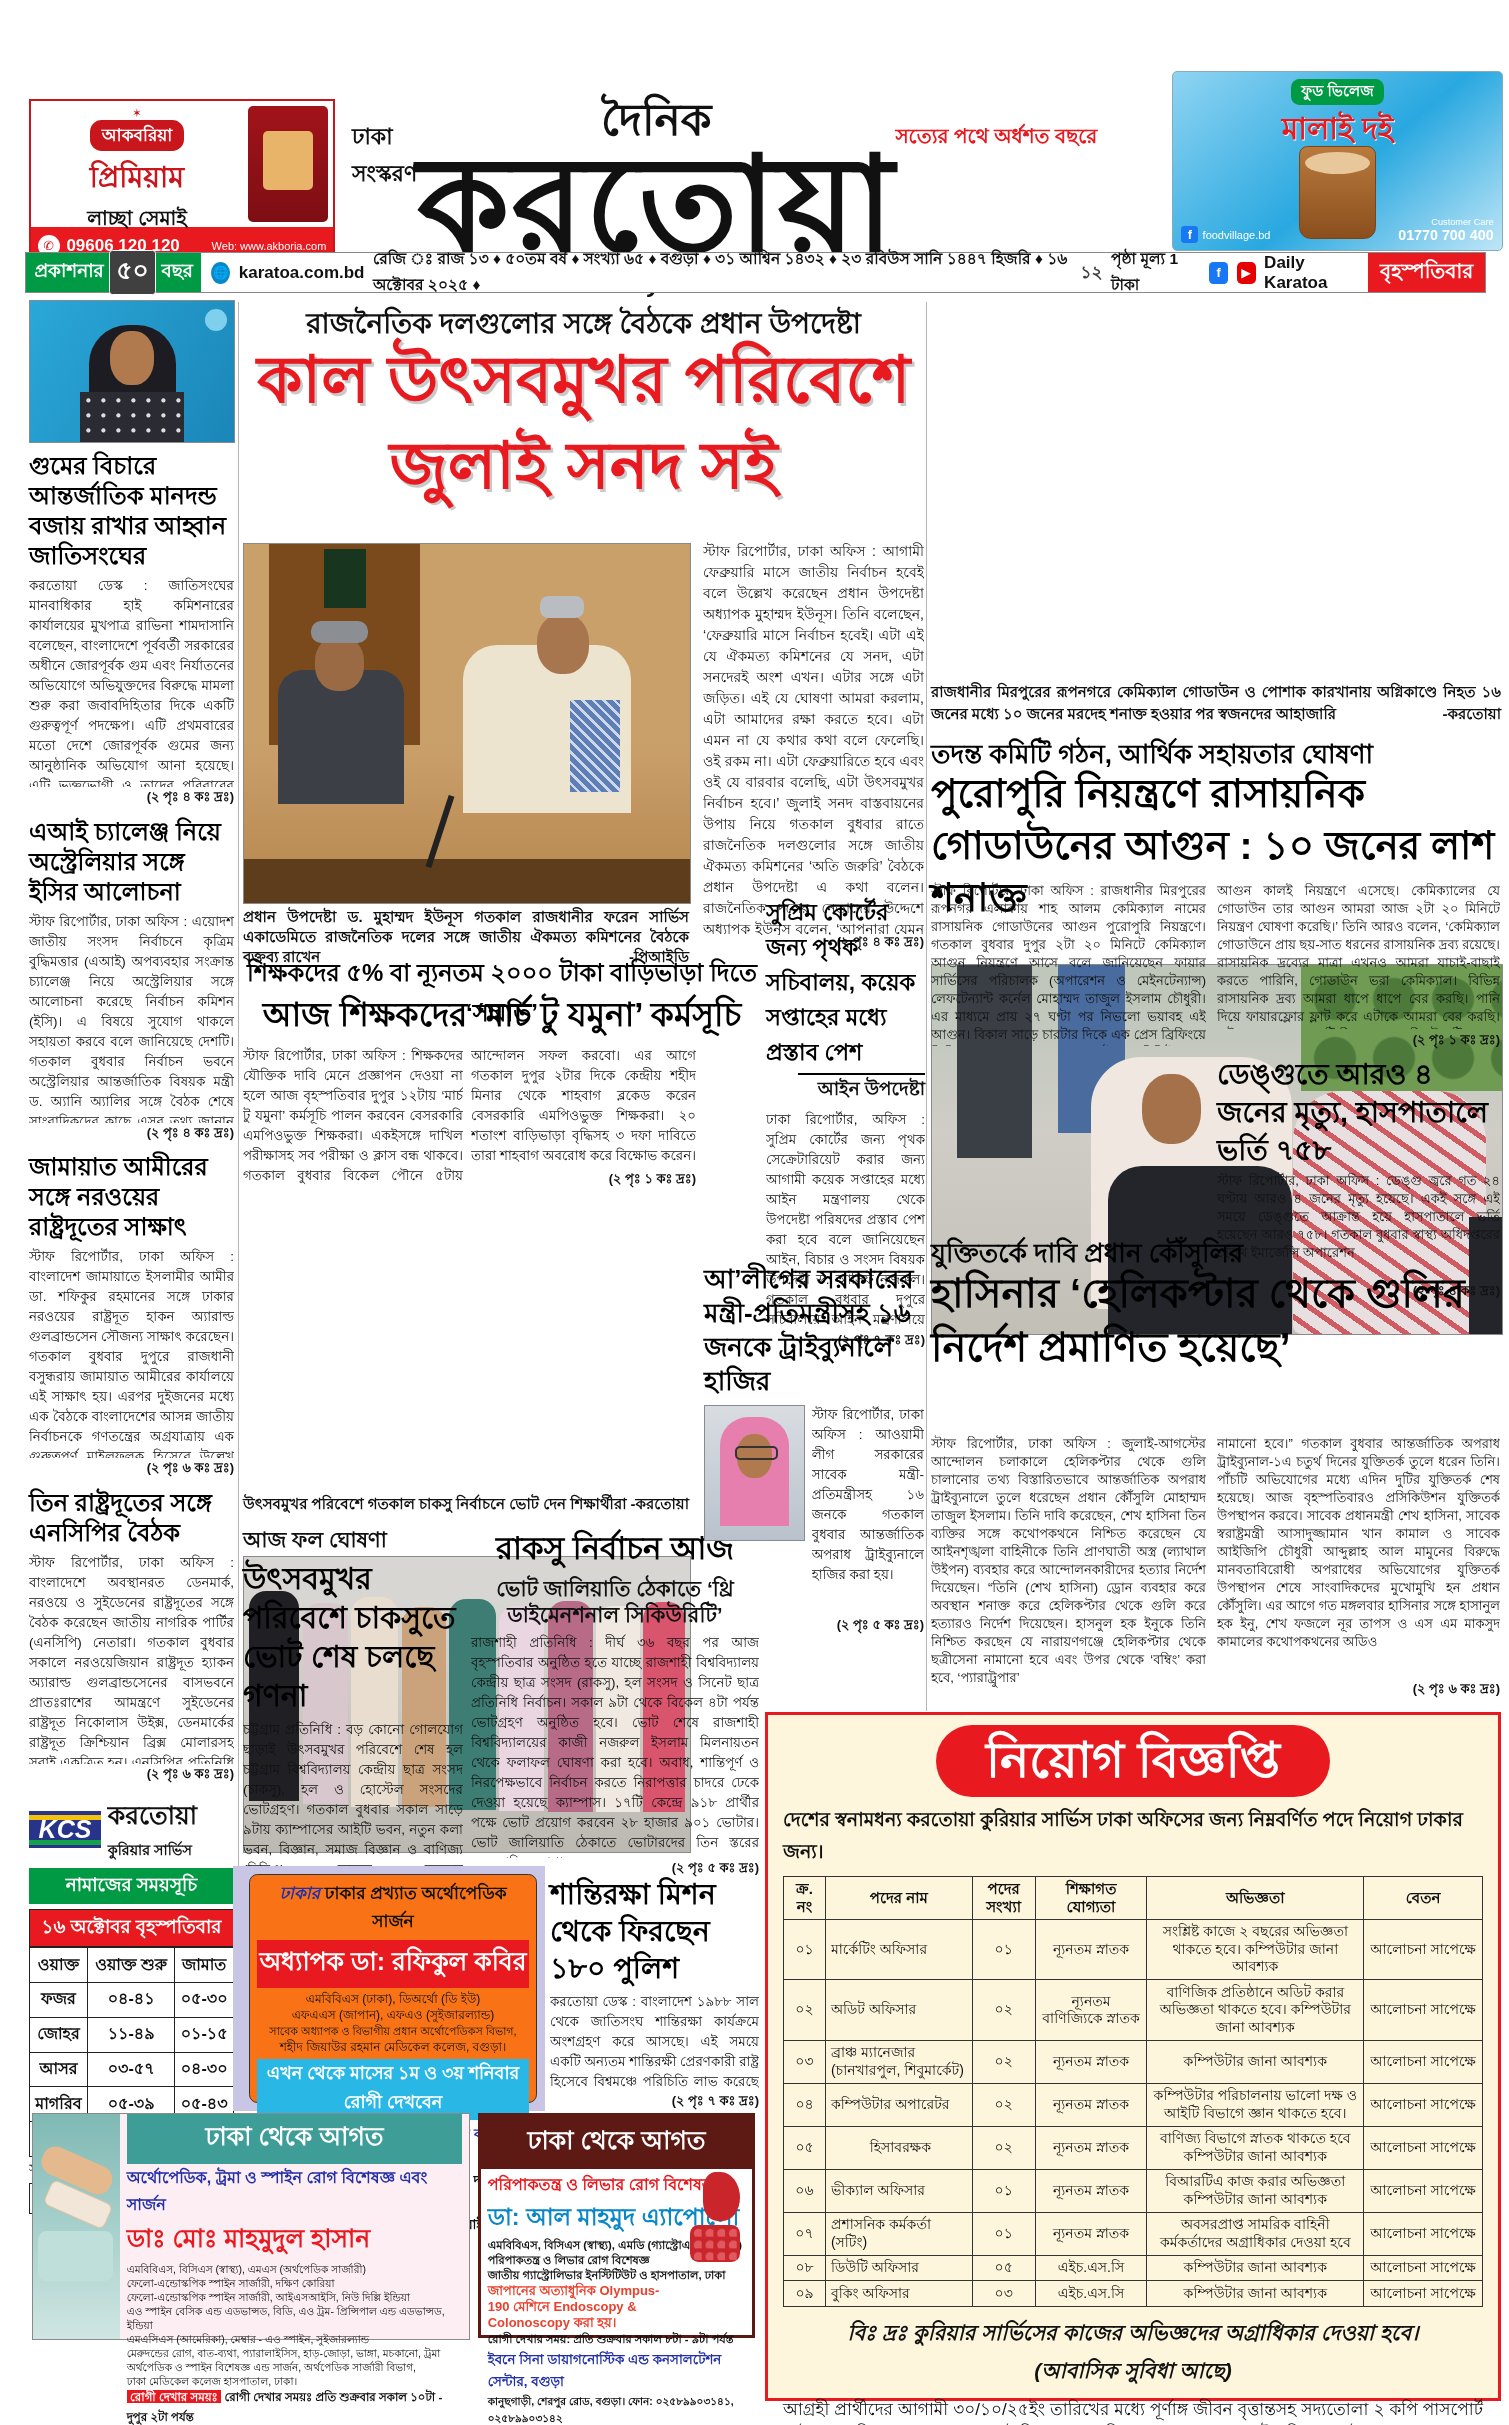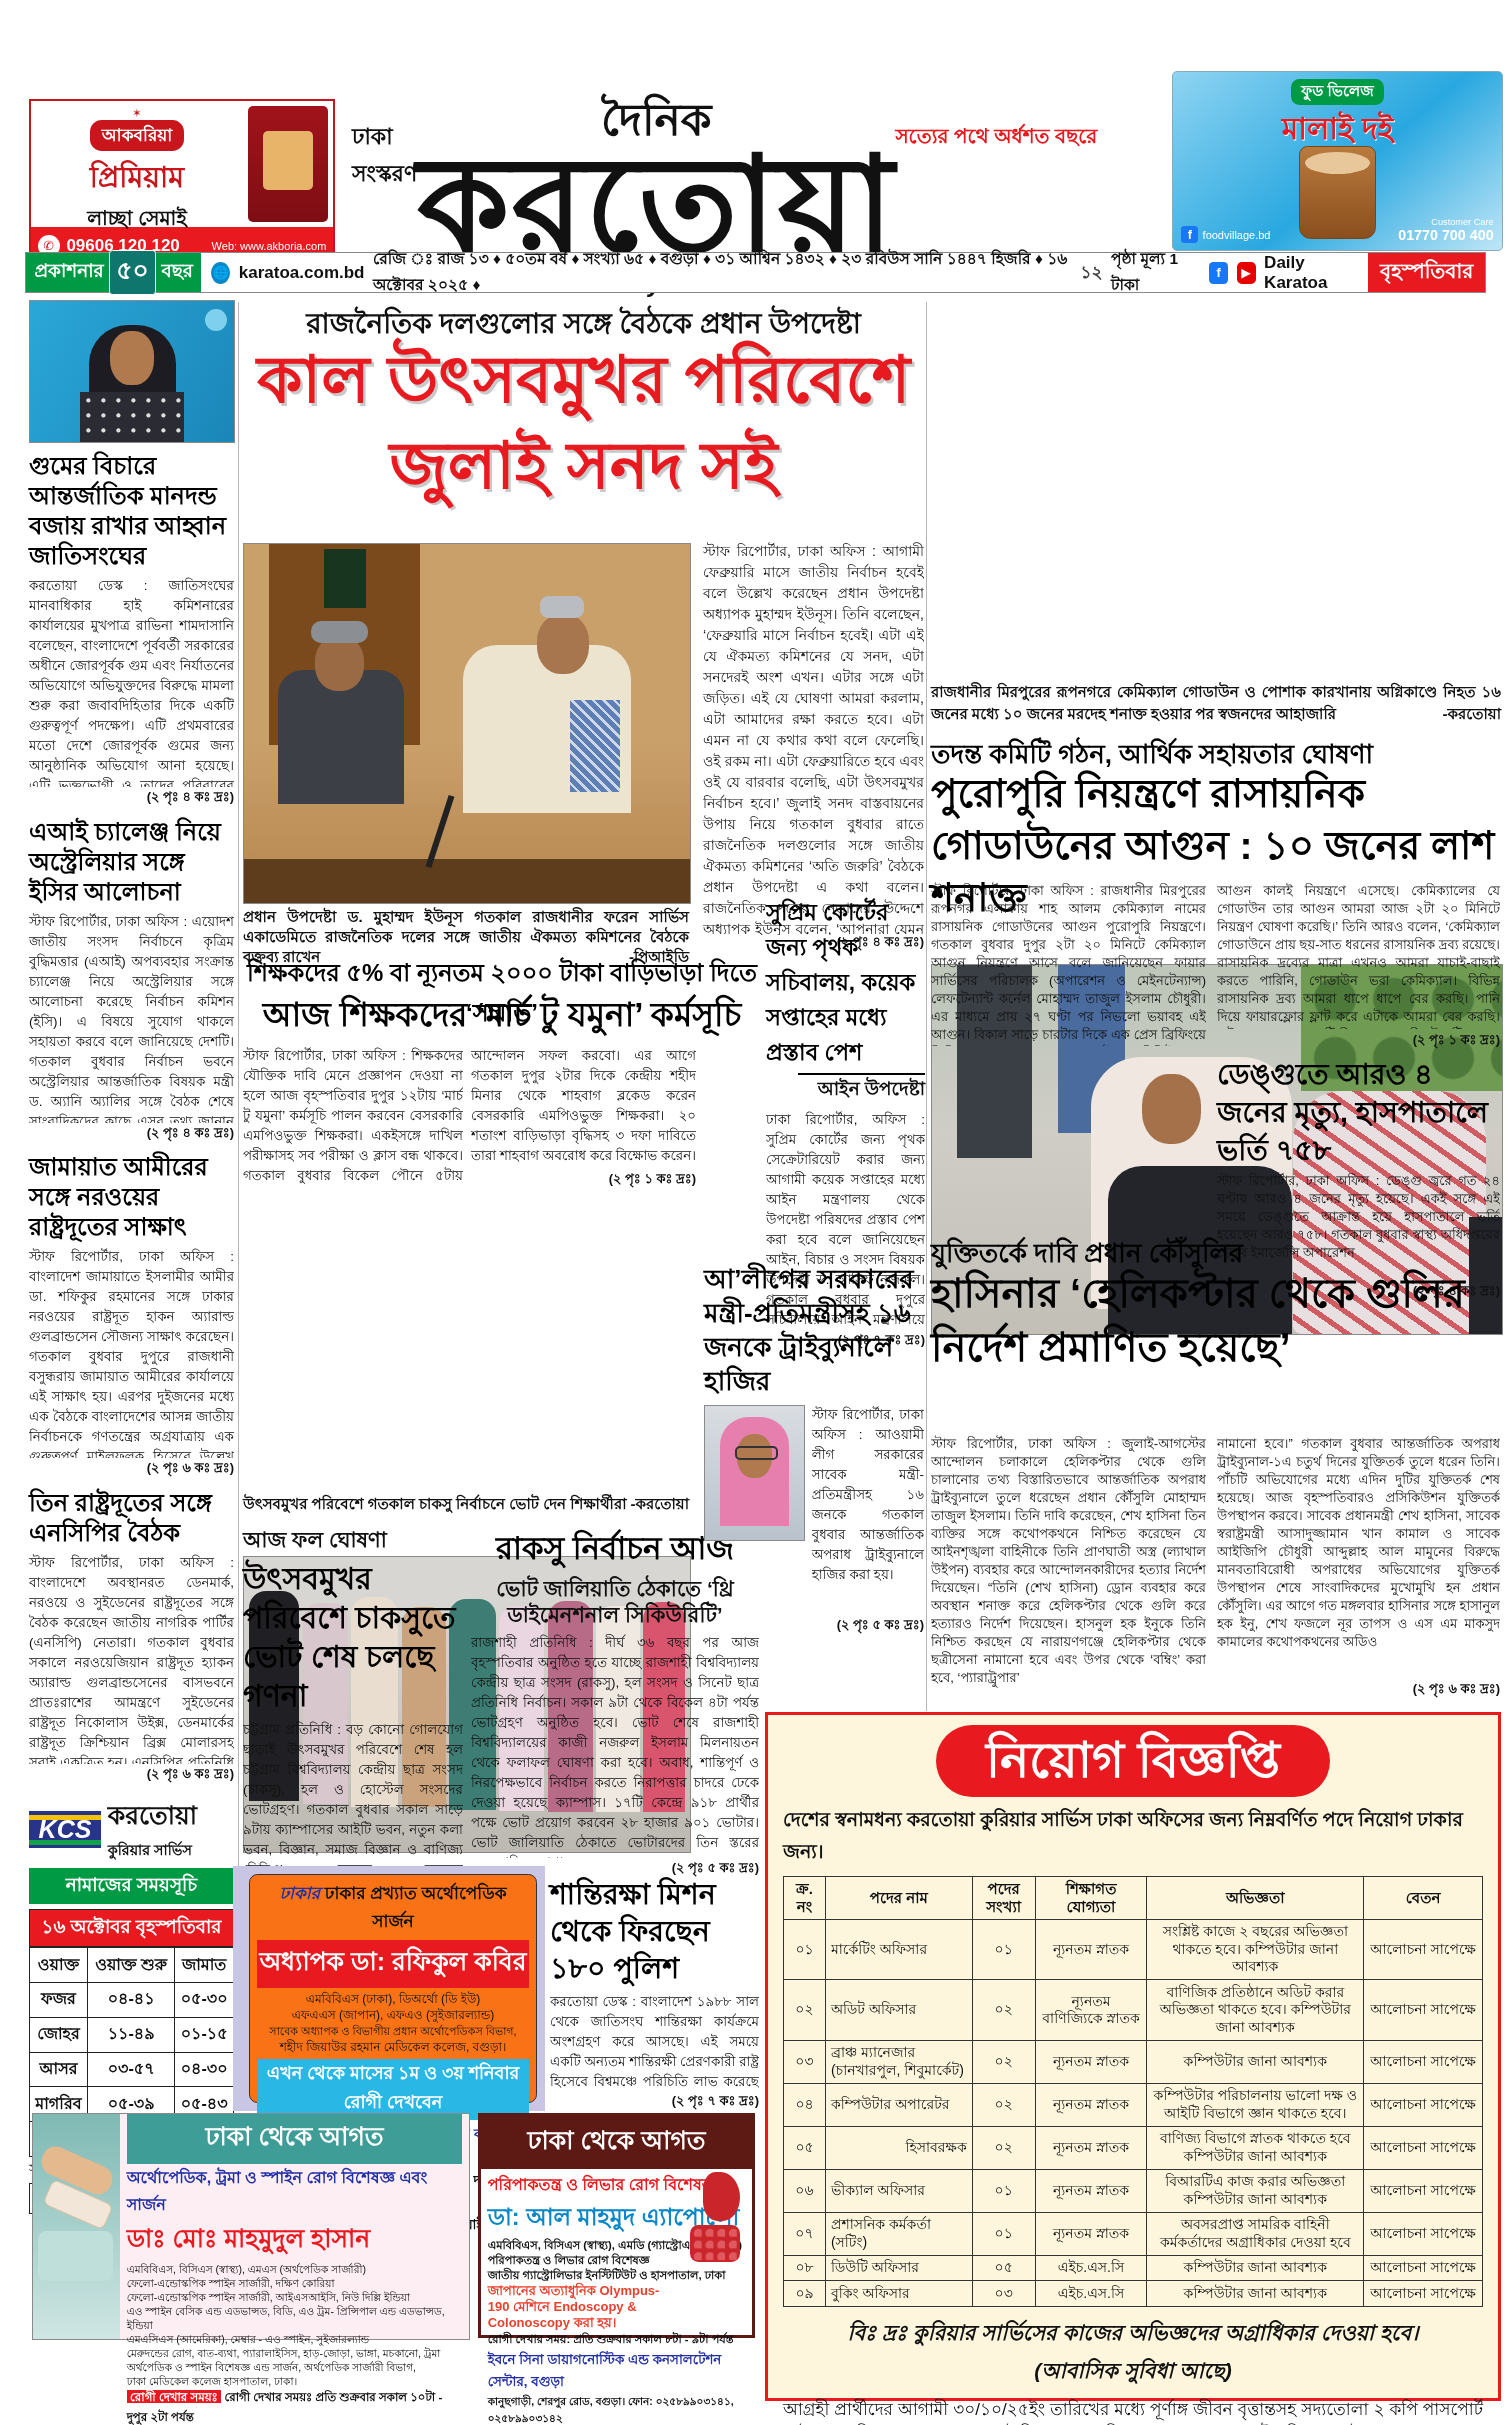--- a/index.html
+++ b/index.html
@@ -15,21 +15,21 @@
   .ttl{font-weight:800;color:#000;}
   .hairV{width:0.8px;background:#b5b5b5;}
   .ph{border:0.8px solid #8a8a8a;overflow:hidden;position:relative;}
   
   .mast-title{font-family:"Liberation Serif","DejaVu Serif",serif;font-weight:900;font-size:132px;line-height:126px;letter-spacing:1.7px;}
   .dainik{font-family:"Liberation Serif","DejaVu Serif",serif;font-weight:900;font-size:44px;line-height:44px;}
   .eng-sub{font-weight:700;font-size:25px;font-style:italic;}
   
   .infobar{display:flex;align-items:stretch;height:39px;border:0.8px solid #888;}
   .badge-green{background:#009a44;color:#fff;display:flex;align-items:center;gap:5px;padding:0 8.4px;font-weight:700;font-size:18.4px;}
-  .badge-50{background:#0f766e;color:#fff;font-size:25px;font-weight:800;padding:0 6.7px;border:1.7px solid #fff;border-radius:3.4px;}
+  .badge-50{background:#404040;color:#fff;font-size:25px;font-weight:800;padding:0 6.7px;border:1.7px solid #fff;border-radius:3.4px;}
   .day-red{background:#e8191f;color:#fff;display:flex;align-items:center;padding:0 11.7px;font-weight:800;font-size:20px;}
   .ibar-mid{flex:1;display:flex;align-items:center;gap:8.4px;background:#fff;padding:0 10px;font-size:17px;font-weight:600;}
   .icn{display:inline-flex;width:22px;height:22px;border-radius:50%;align-items:center;justify-content:center;color:#fff;font-weight:800;font-size:12.6px;}
   
   .akb{border:2.5px solid #c9161d;background:#fff;}
   .redbar{background:#e8191f;color:#fff;font-weight:800;}
   .kcsLogo{display:inline-block;background:#28348a;color:#fff;font-weight:900;font-style:italic;text-align:center;position:relative;overflow:hidden;}
   .kcsLogo .stripe{position:absolute;left:0;right:0;height:5px;}
   .recruit{background:#fdf6dc;border:3.4px solid #e8191f;}
   .recruit table{border-collapse:collapse;width:100%;}
@@ -399,21 +399,21 @@
             <td style="width:6%;">০৪</td>
             <td style="width:21%;text-align:left;">কম্পিউটার অপারেটর</td>
             <td style="width:9%;">০২</td>
             <td style="width:16%;">ন্যূনতম স্নাতক</td>
             <td style="width:31%;">কম্পিউটার পরিচালনায় ভালো দক্ষ ও আইটি বিভাগে জ্ঞান থাকতে হবে।</td>
             <td style="width:17%;">আলোচনা সাপেক্ষে</td>
           </tr>
 
           <tr>
             <td style="width:6%;">০৫</td>
-            <td style="width:21%;text-align:right;padding-left:8px;">হিসাবরক্ষক</td>
+            <td style="width:21%;text-align:center;padding-left:8px;">হিসাবরক্ষক</td>
             <td style="width:9%;">০২</td>
             <td style="width:16%;">ন্যূনতম স্নাতক</td>
             <td style="width:31%;">বাণিজ্য বিভাগে স্নাতক থাকতে হবে কম্পিউটার জানা আবশ্যক</td>
             <td style="width:17%;">আলোচনা সাপেক্ষে</td>
           </tr>
 
           <tr>
             <td style="width:6%;">০৬</td>
             <td style="width:21%;text-align:left;">ভীক্যাল অফিসার</td>
             <td style="width:9%;">০১</td>

